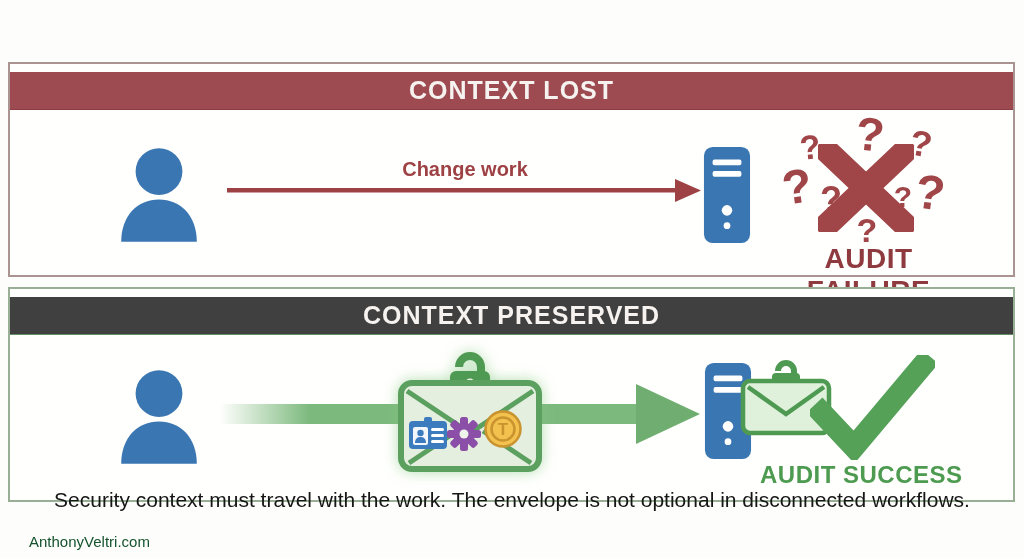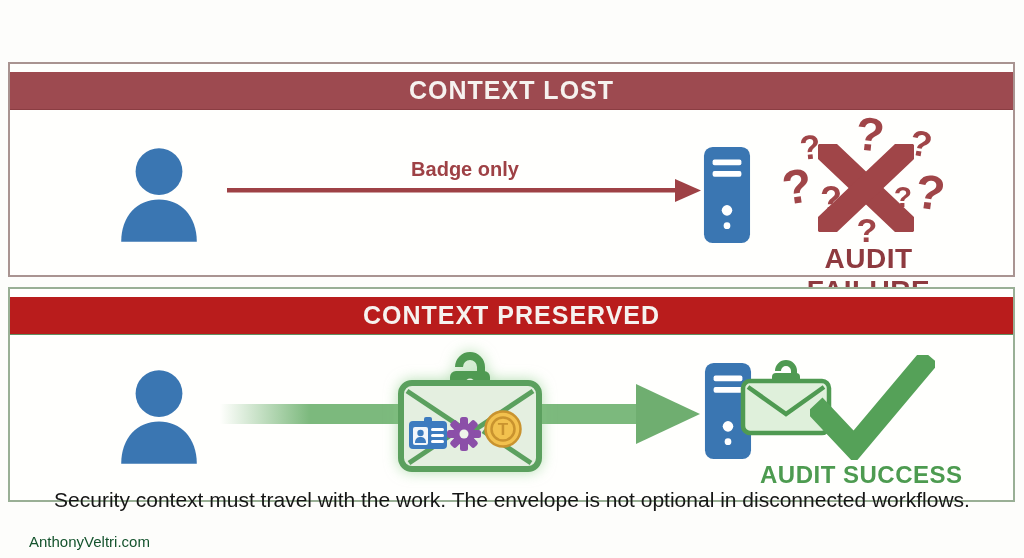--- a/index.html
+++ b/index.html
@@ -11,21 +11,21 @@
            font-size:36px; font-weight:600; color:#1b1b1b; letter-spacing:.5px; }
 
   .panel { position:absolute; left:8px; width:1007px; height:215px; background:#fffffd; }
   .panel.lost { top:62px; border:2px solid #a99491; }
   .panel.preserved { top:287px; border:2px solid #99af95; }
 
   .panel-header { position:absolute; top:0; left:0; right:0; height:38px;
                   display:flex; align-items:center; justify-content:center;
                   color:#f6f2ef; font-size:25px; font-weight:700; letter-spacing:1px;margin-top:8px; }
   .panel.lost .panel-header { background:#9d4a50; border-bottom:1px solid #8a3d42; }
-  .panel.preserved .panel-header { background:#b91c1c; border-bottom:1px solid #618f62; }
+  .panel.preserved .panel-header { background:#404040; border-bottom:1px solid #618f62; }
 
   .abs { position:absolute; }
 
   
   .change-label { left:230px; top:94px; width:450px; text-align:center;
                   font-size:20px; font-weight:600; color:#9e4145; }
   .audit-failure { left:756px; top:179px; width:205px; text-align:center;
                    font-size:28px; font-weight:700; color:#8e3a3f; letter-spacing:.5px; }
 
   .qcluster { left:772px; top:53px; width:172px; height:142px; }
@@ -62,21 +62,21 @@
 
     <svg class="abs" style="left:104px; top:83px;" width="90" height="95" viewBox="0 0 100 105">
       <circle cx="50" cy="27" r="26" fill="#3a76b2"></circle>
       <path d="M8 105 C8 76 26 58 50 58 C74 58 92 76 92 105 Z" fill="#3a76b2"></path>
     </svg>
 
     <svg class="abs" style="left:217px; top:111px;" width="475" height="30" viewBox="0 0 475 30">
       <rect x="0" y="13" width="450" height="4.5" fill="#9e4145"></rect>
       <polygon points="448,4 474,15.5 448,27" fill="#9e4145"></polygon>
     </svg>
-    <div class="abs change-label">Badge only</div>
+    <div class="abs change-label">Change work</div>
 
     <svg class="abs" style="left:693px; top:81px;" width="48" height="100" viewBox="0 0 50 100">
       <rect x="1" y="0" width="48" height="100" rx="9" fill="#3a76b2"></rect>
       <rect x="10" y="13" width="30" height="6" rx="2" fill="#ffffff"></rect>
       <rect x="10" y="25" width="30" height="6" rx="2" fill="#ffffff"></rect>
       <circle cx="25" cy="66" r="5.5" fill="#ffffff"></circle>
       <circle cx="25" cy="82" r="3.5" fill="#ffffff"></circle>
     </svg>
 
     <div class="abs qcluster">

